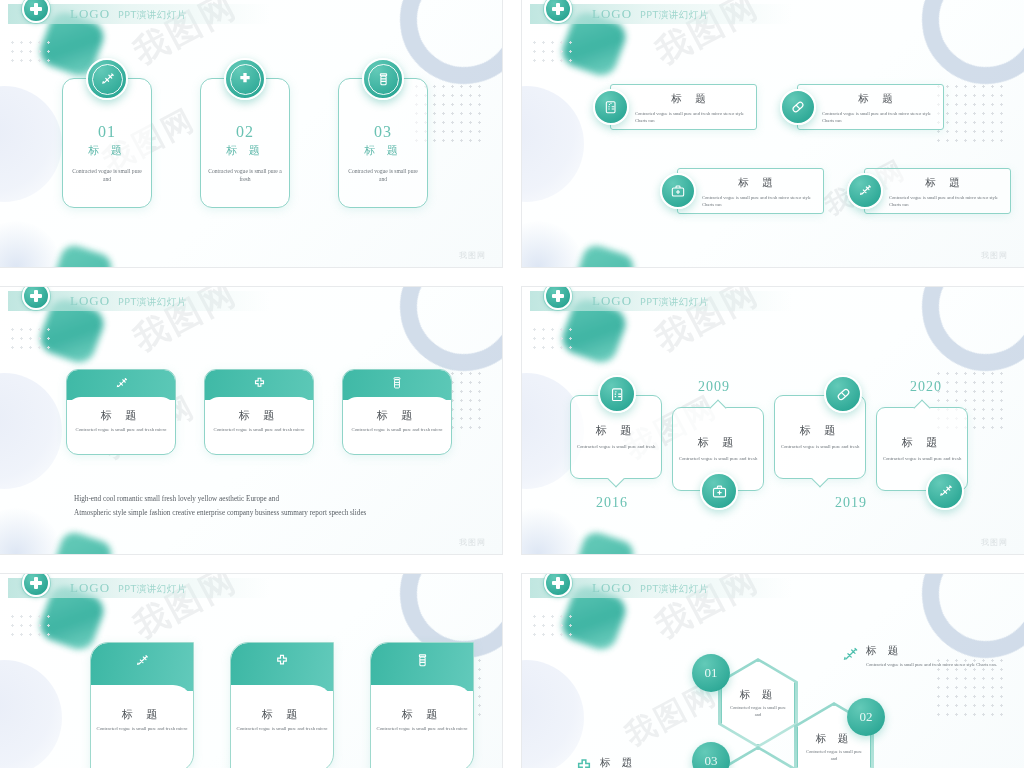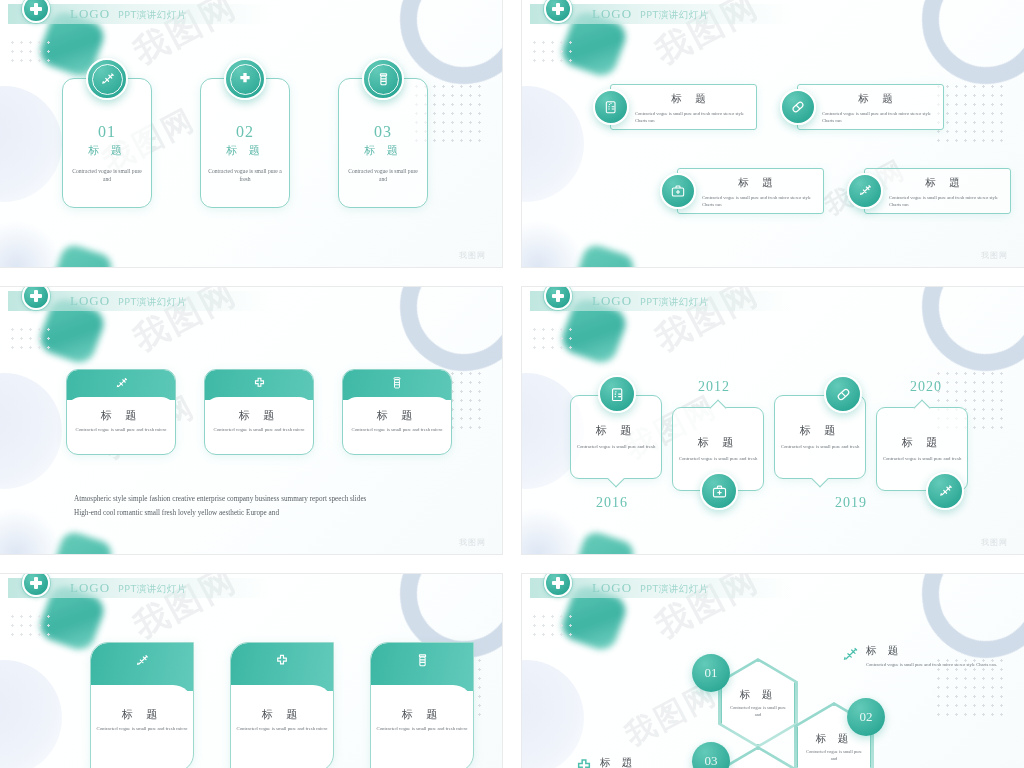--- a/index.html
+++ b/index.html
@@ -482,22 +482,22 @@
                 <rect x="7.8" y="6.5" width="8.4" height="14" rx="1.6"></rect>
                 <path d="M8 11h8M8 15h8"></path>
               </svg>
           </div>
           <div class="s3-cn">标 题</div>
           <div class="body-txt s3-txt">Contracted vogue is small pure and fresh micro</div>
         </div>
       </div>
 
       <div class="s3-para">
+        <div>High-end cool romantic small fresh lovely yellow aesthetic Europe and</div>
         <div>Atmospheric style simple fashion creative enterprise company business summary report speech slides</div>
-        <div>High-end cool romantic small fresh lovely yellow aesthetic Europe and</div>
       </div>
       <div class="wm-brand">我图网</div>
     </div>
   </div>
 
   <div class="slide">
     <div class="slide-inner">
       <div class="deco bg-capsule"></div>
       <div class="deco bg-blob-left"></div>
       <div class="deco bg-blob-bl"></div>
@@ -540,21 +540,21 @@
             <div class="s4-cn">标 题</div>
             <div class="body-txt s4-txt">Contracted vogue is small pure and fresh</div>
           </div>
           <div class="s4-ic" style="top:65px;left:28px;">
             <svg class="ic" width="17" height="17" viewBox="0 0 24 24" fill="none" stroke="#fff" stroke-width="1.6">
                 <rect x="3.5" y="7.5" width="17" height="12" rx="2"></rect>
                 <path d="M9 7.5V5.8A1.3 1.3 0 0 1 10.3 4.5h3.4A1.3 1.3 0 0 1 15 5.8v1.7"></path>
                 <path d="M12 10.5v6M9 13.5h6"></path>
               </svg>
           </div>
-          <div class="s4-year" style="top:-28px;left:26px;">2012</div>
+          <div class="s4-year" style="top:-28px;left:26px;">2009</div>
         </div>
 
         <div class="s4-node" style="left:204px;top:34px;">
           <div class="s4-bub tail-down">
             <div class="s4-cn">标 题</div>
             <div class="body-txt s4-txt">Contracted vogue is small pure and fresh</div>
           </div>
           <div class="s4-ic" style="top:-20px;left:50px;">
             <svg class="ic" width="17" height="17" viewBox="0 0 24 24" fill="none" stroke="#fff" stroke-width="1.7">
                 <rect x="3.5" y="8" width="17" height="8" rx="4" transform="rotate(-42 12 12)"></rect>

